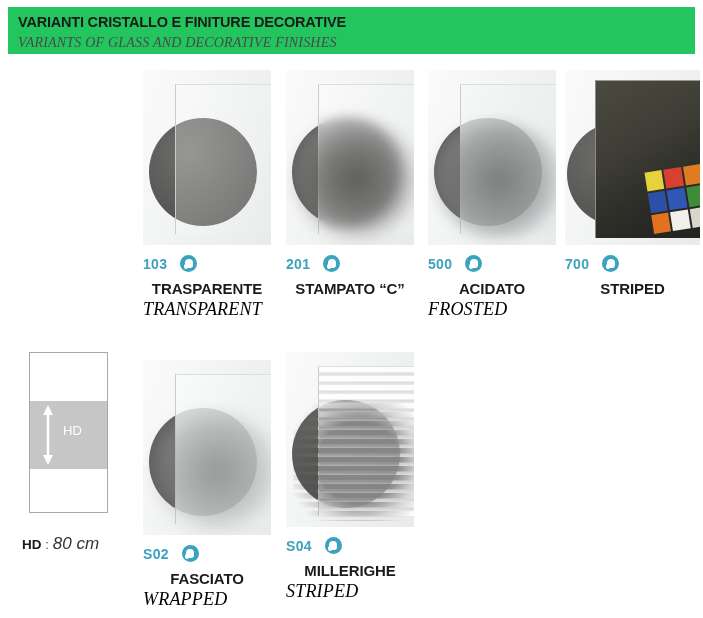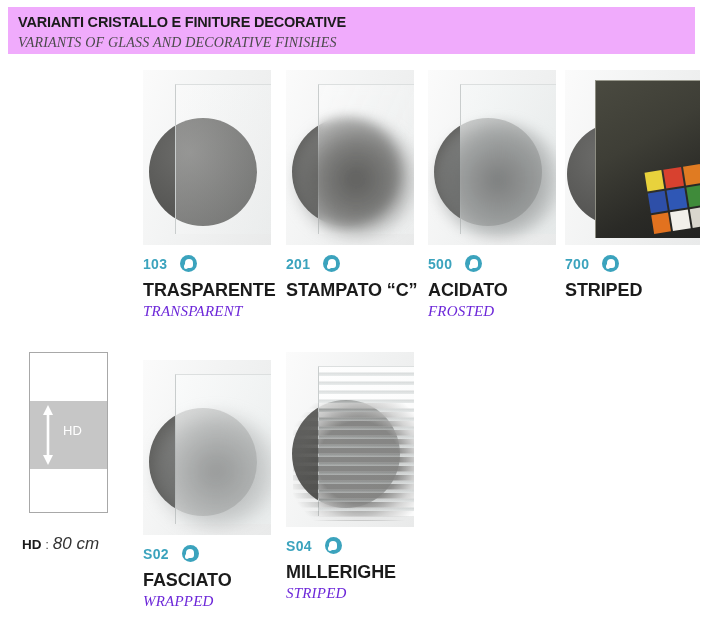--- a/index.html
+++ b/index.html
@@ -15,21 +15,21 @@
     position: relative;
   }
 
   
   .header-band {
     position: absolute;
     left: 8px;
     top: 7px;
     width: 687px;
     height: 47px;
-    background: #f0abfc;
+    background: #22c55e;
     box-sizing: border-box;
     padding: 6px 0 0 10px;
   }
   .header-title {
     font-family: "Liberation Sans", sans-serif;
     font-weight: bold;
     font-size: 14.5px;
     letter-spacing: -0.2px;
     color: #1b1b1b;
     line-height: 18px;
@@ -223,31 +223,32 @@
     left: 3.5px;
     top: 8.5px;
     width: 4px;
     height: 5px;
     border-radius: 2px;
     background: #ffffff;
   }
   .name-it {
     font-family: "Liberation Sans", sans-serif;
     font-weight: bold;
-    font-size: 18px;
+    font-size: 15px;
     color: #1b1b1b;
     letter-spacing: -0.1px;
     margin-top: 7px;
     white-space: nowrap;
+    text-align: center;
   }
   .name-en {
     font-family: "Liberation Serif", serif;
     font-style: italic;
-    font-size: 15px;
-    color: #6d28d9;
+    font-size: 18px;
+    color: #000000;
     letter-spacing: 0.2px;
     margin-top: 2px;
     white-space: nowrap;
   }
 
   
   .hd-diagram {
     position: absolute;
     left: 29px;
     top: 352px;

